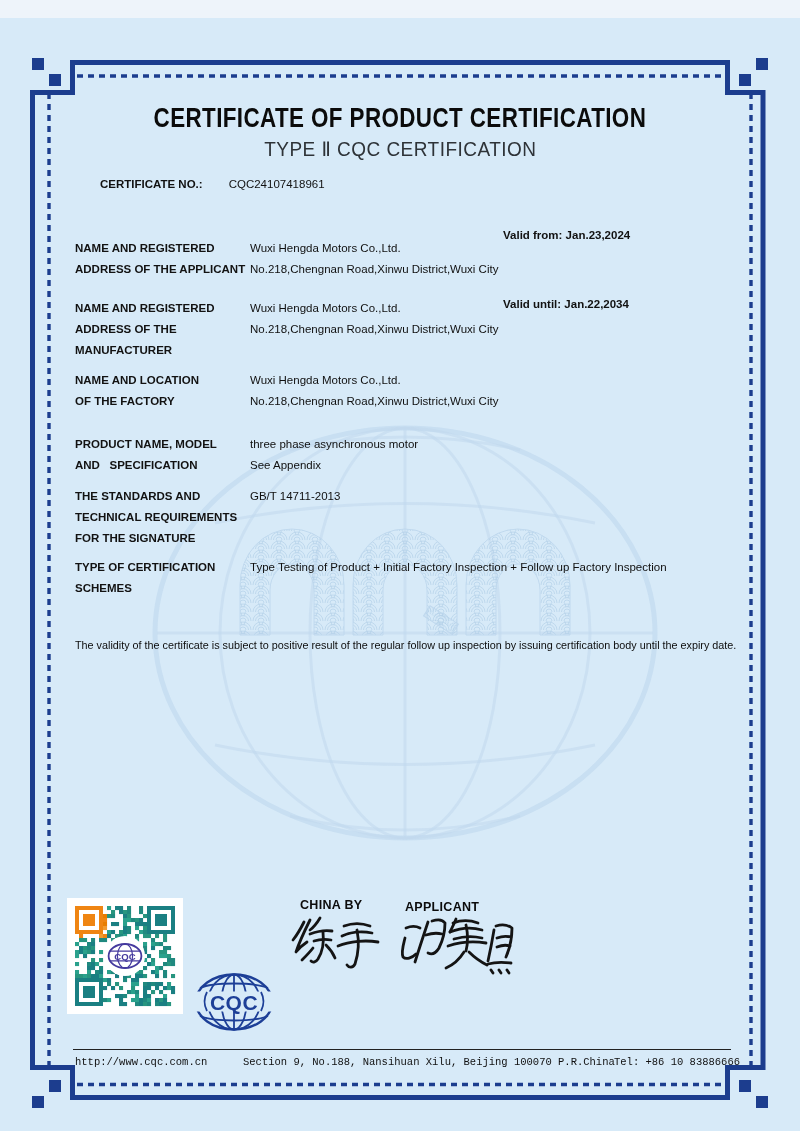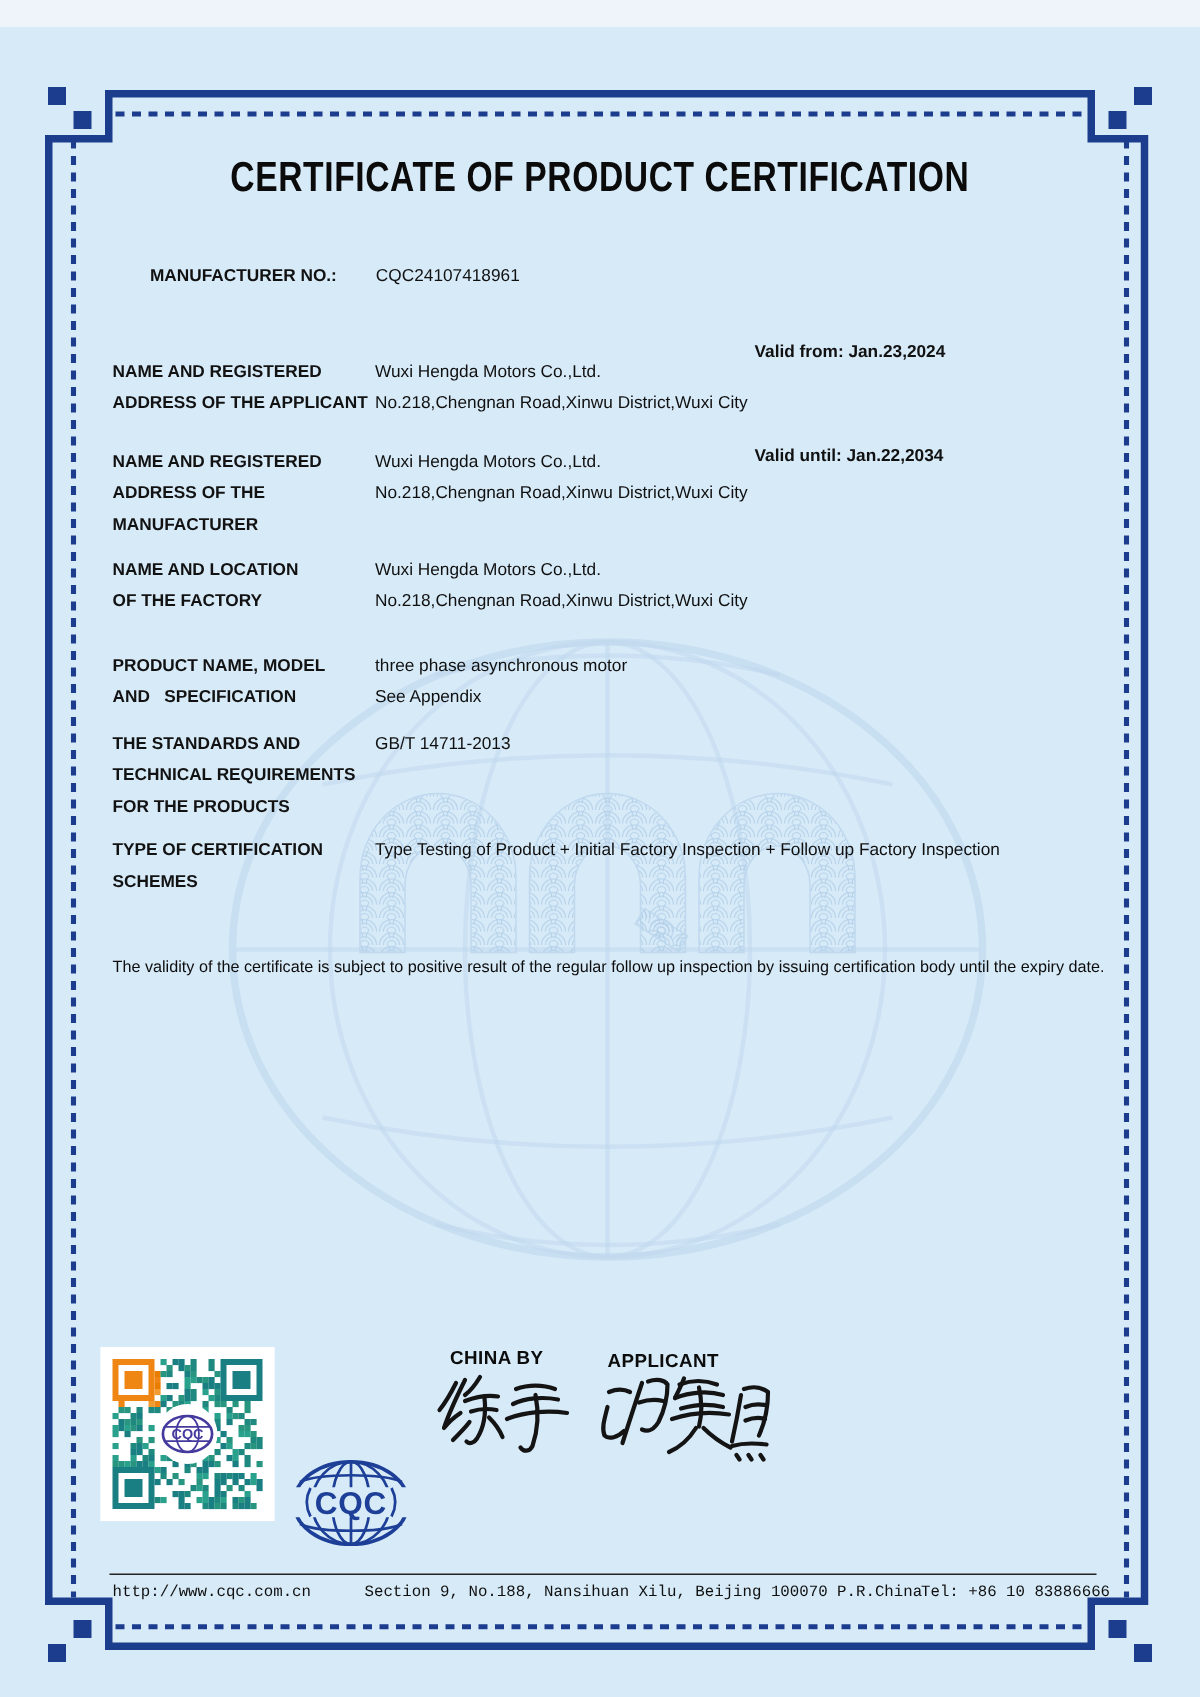--- a/index.html
+++ b/index.html
@@ -108,23 +108,24 @@
       <rect class="frame-sq" x="756" y="40" width="12" height="12"></rect>
         <rect class="frame-sq" x="739" y="56" width="12" height="12"></rect>
       <rect class="frame-sq" x="49" y="1062" width="12" height="12"></rect>
         <rect class="frame-sq" x="32" y="1078" width="12" height="12"></rect>
       <rect class="frame-sq" x="739" y="1062" width="12" height="12"></rect>
         <rect class="frame-sq" x="756" y="1078" width="12" height="12"></rect>
     </g>
   </svg>
 
   <div class="title-wrap"><span class="title">CERTIFICATE OF PRODUCT CERTIFICATION</span></div>
+  <div class="subtitle-wrap"><span class="subtitle">TYPE Ⅱ CQC CERTIFICATION</span></div>
 
   <div class="certno">
-    <span class="lbl">MANUFACTURER NO.:</span><span class="val">CQC24107418961</span>
+    <span class="lbl">CERTIFICATE NO.:</span><span class="val">CQC24107418961</span>
   </div>
   <div class="valid">
     <div>Valid from: Jan.23,2024</div>
     <div>Valid until: Jan.22,2034</div>
   </div>
 
   <div class="field-row" style="top:220px">
     <div class="field-label">NAME AND REGISTERED
 ADDRESS OF THE APPLICANT</div>
     <div class="field-value">Wuxi Hengda Motors Co.,Ltd.
@@ -145,21 +146,21 @@
   </div>
   <div class="field-row" style="top:416px">
     <div class="field-label">PRODUCT NAME, MODEL
 AND   SPECIFICATION</div>
     <div class="field-value">three phase asynchronous motor
 See Appendix</div>
   </div>
   <div class="field-row" style="top:468px">
     <div class="field-label">THE STANDARDS AND
 TECHNICAL REQUIREMENTS
-FOR THE PRODUCTS</div>
+FOR THE SIGNATURE</div>
     <div class="field-value">GB/T 14711-2013</div>
   </div>
   <div class="field-row" style="top:539px">
     <div class="field-label">TYPE OF CERTIFICATION
 SCHEMES</div>
     <div class="field-value">Type Testing of Product + Initial Factory Inspection + Follow up Factory Inspection</div>
   </div>
 
   <div class="statement" style="top:621px">The validity of the certificate is subject to positive result of the regular follow up inspection by issuing certification body until the expiry date.</div>
 

